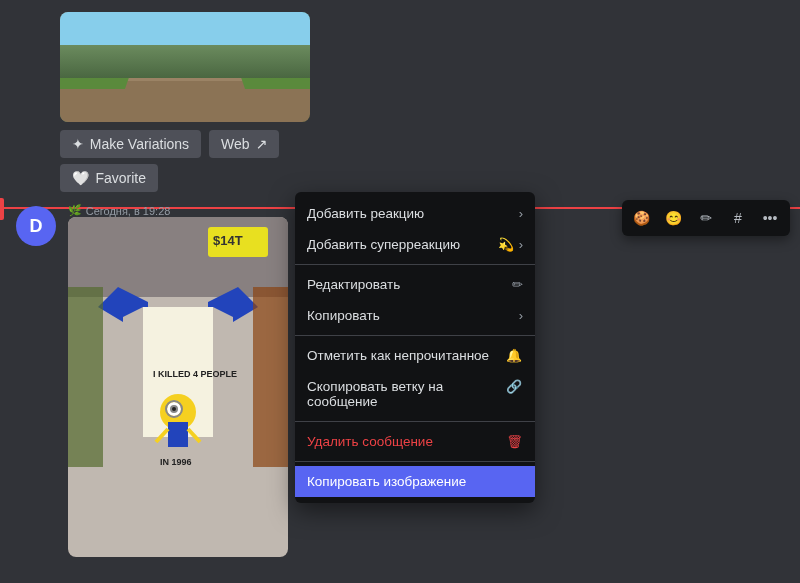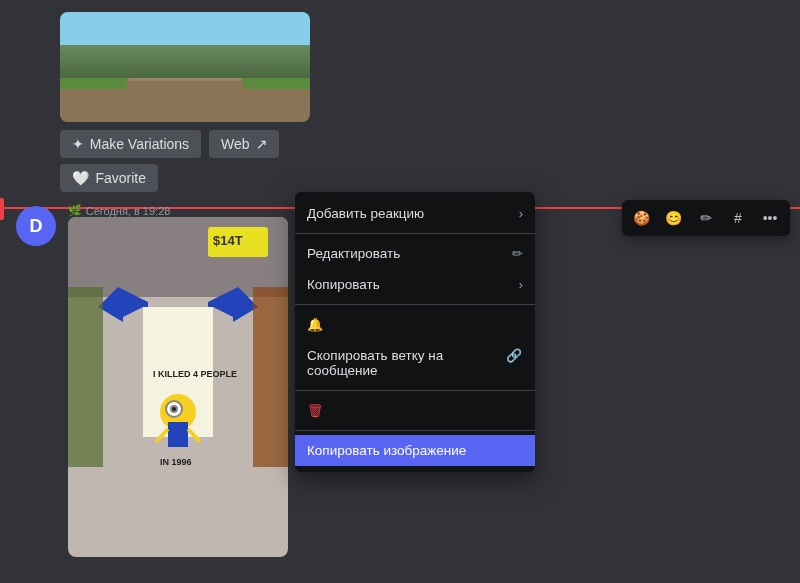--- a/index.html
+++ b/index.html
@@ -353,50 +353,56 @@
   <div class="toolbar-icon">•••</div>
 </div>
 
 <div class="context-menu">
 
   <div class="context-menu-item">
     <span>Добавить реакцию</span>
     <span class="item-right">›</span>
   </div>
 
+  <div class="context-menu-item">
+    <span>Добавить суперреакцию</span>
+    <span class="item-right">💫 ›</span>
+  </div>
 
   <div class="context-menu-separator"></div>
 
   <div class="context-menu-item">
     <span>Редактировать</span>
     <span class="item-right">✏</span>
   </div>
 
 
 
 
   <div class="context-menu-item">
     <span>Копировать</span>
     <span class="item-right">›</span>
   </div>
 
   <div class="context-menu-separator"></div>
 
   <div class="context-menu-item">
+    <span>Отметить как непрочитанное</span>
     <span class="item-right">🔔</span>
   </div>
 
   <div class="context-menu-item">
     <span>Скопировать ветку на сообщение</span>
     <span class="item-right">🔗</span>
   </div>
 
   <div class="context-menu-separator"></div>
 
   <div class="context-menu-item danger">
+    <span>Удалить сообщение</span>
     <span class="item-right" style="color:#ed4245;">🗑</span>
   </div>
 
   <div class="context-menu-separator"></div>
 
   <div class="context-menu-item highlighted">
     <span>Копировать изображение</span>
   </div>
 
 </div>

